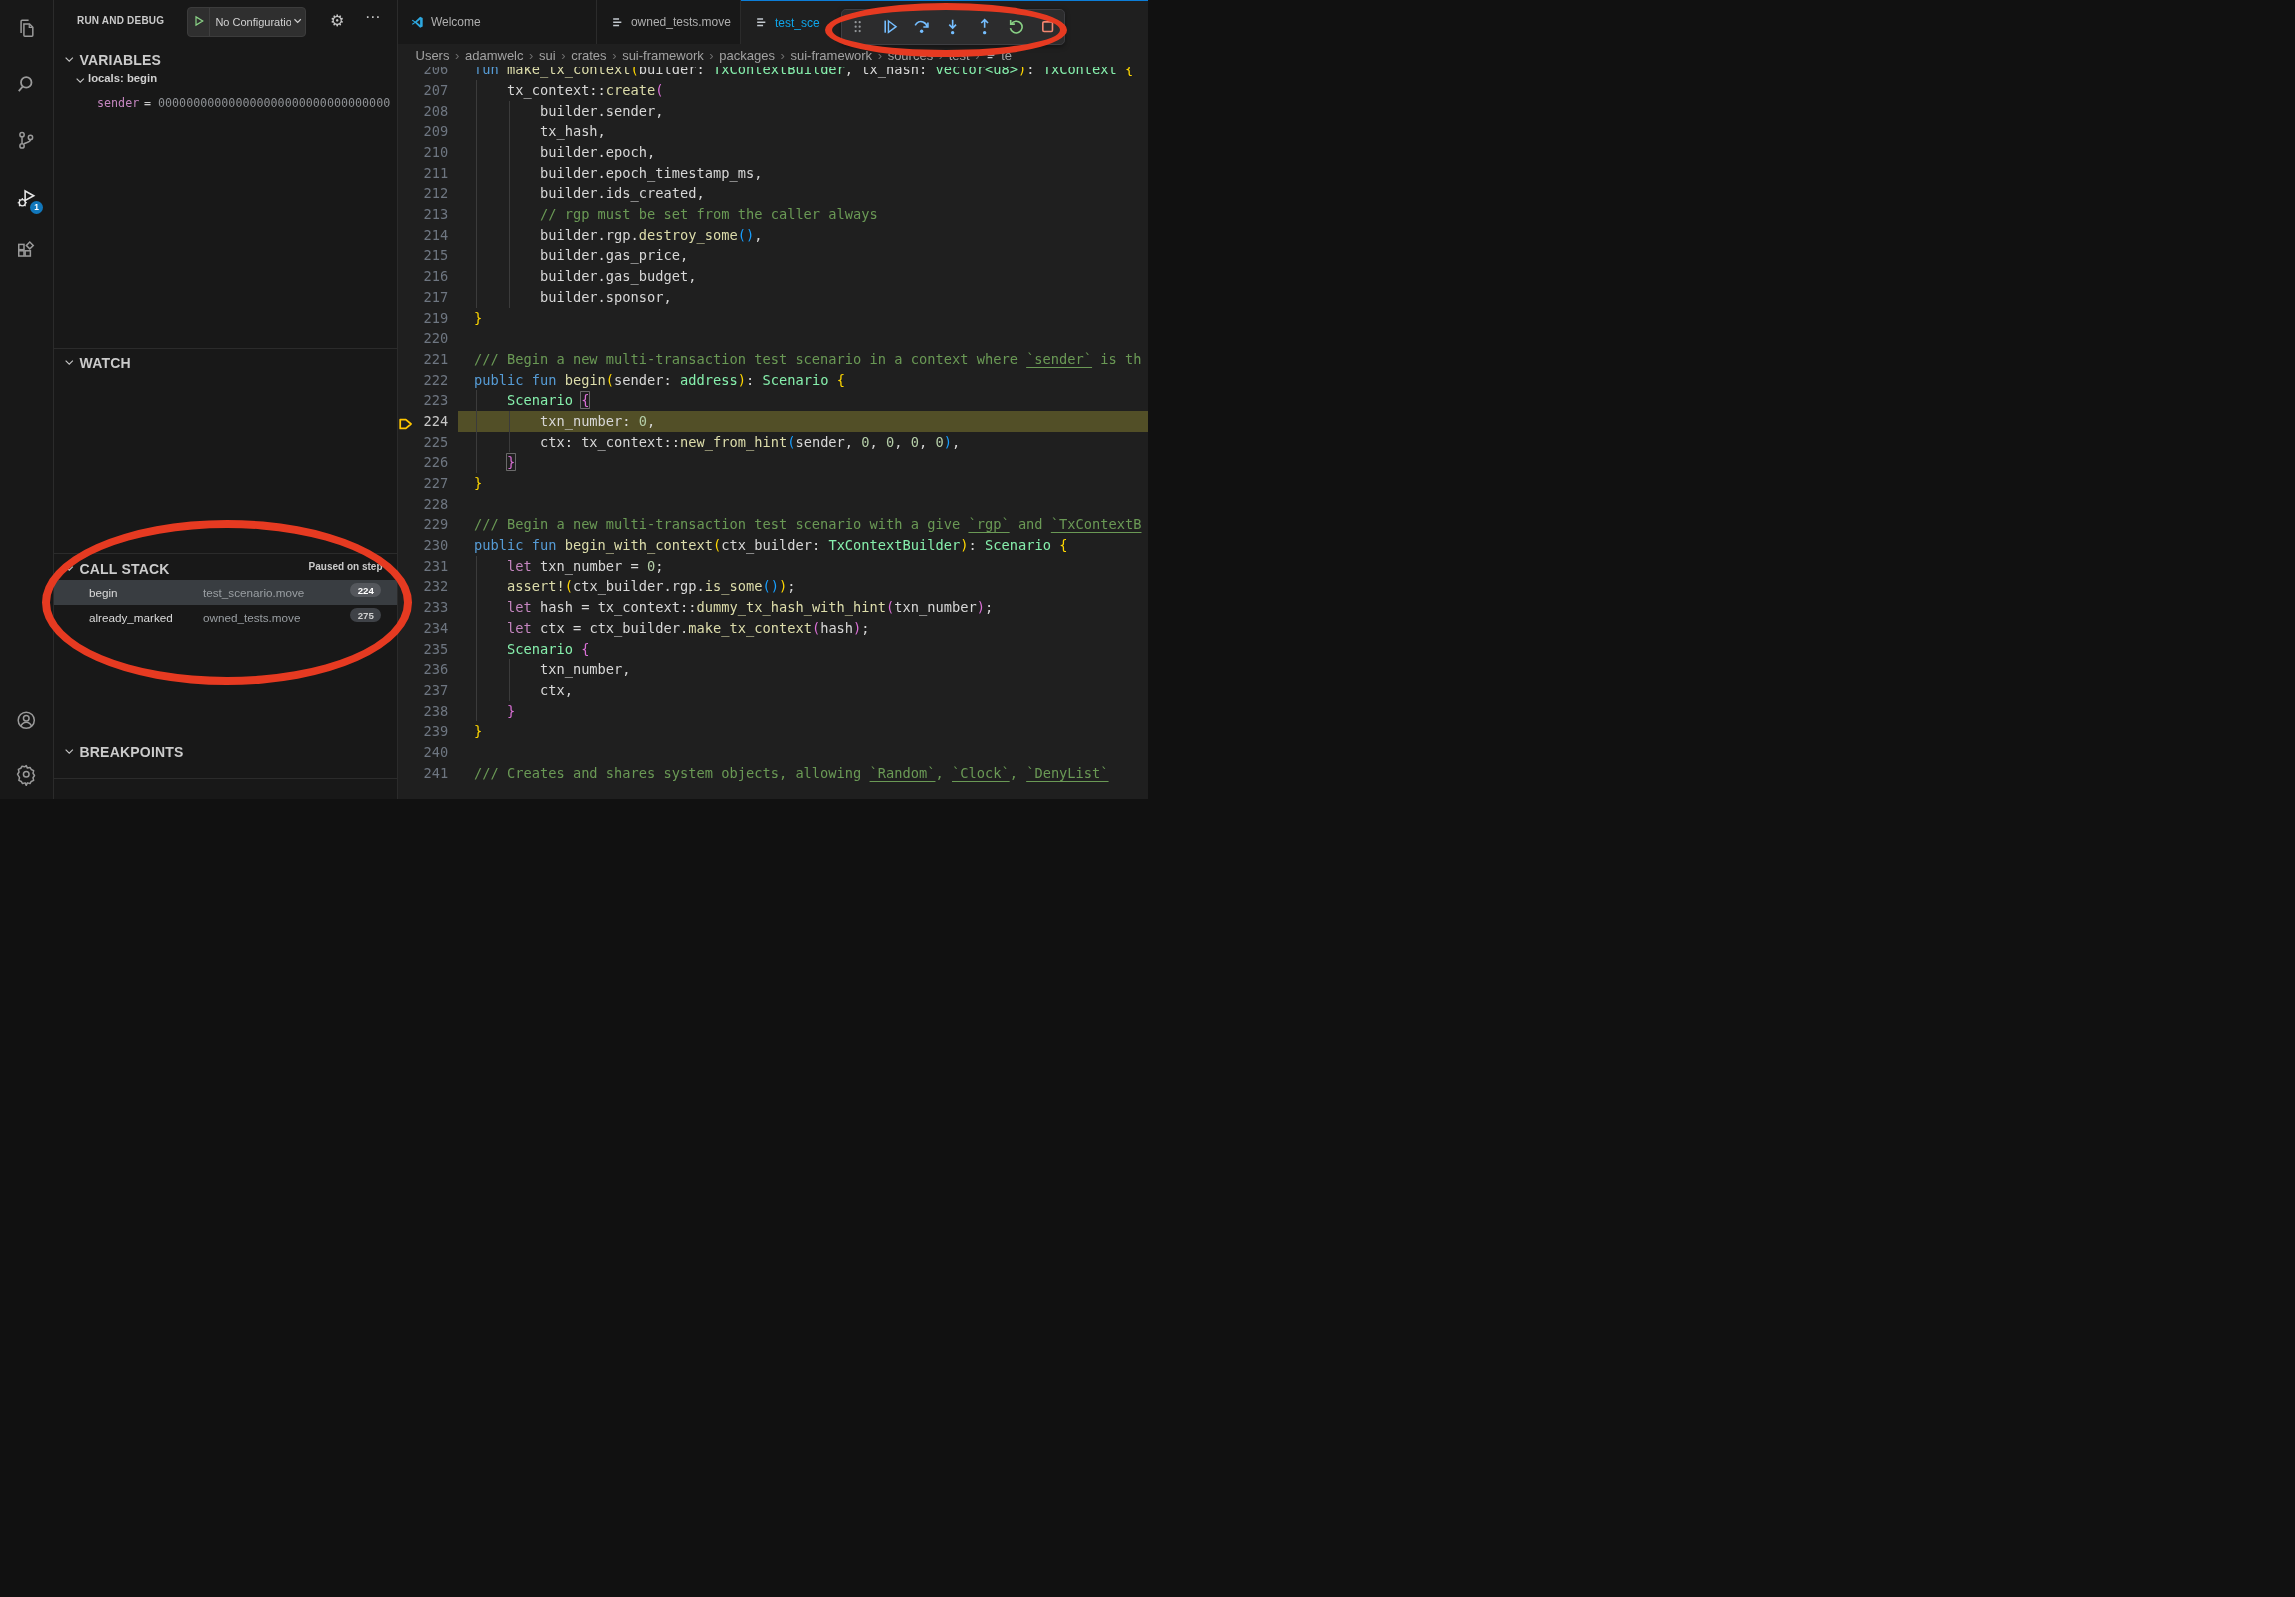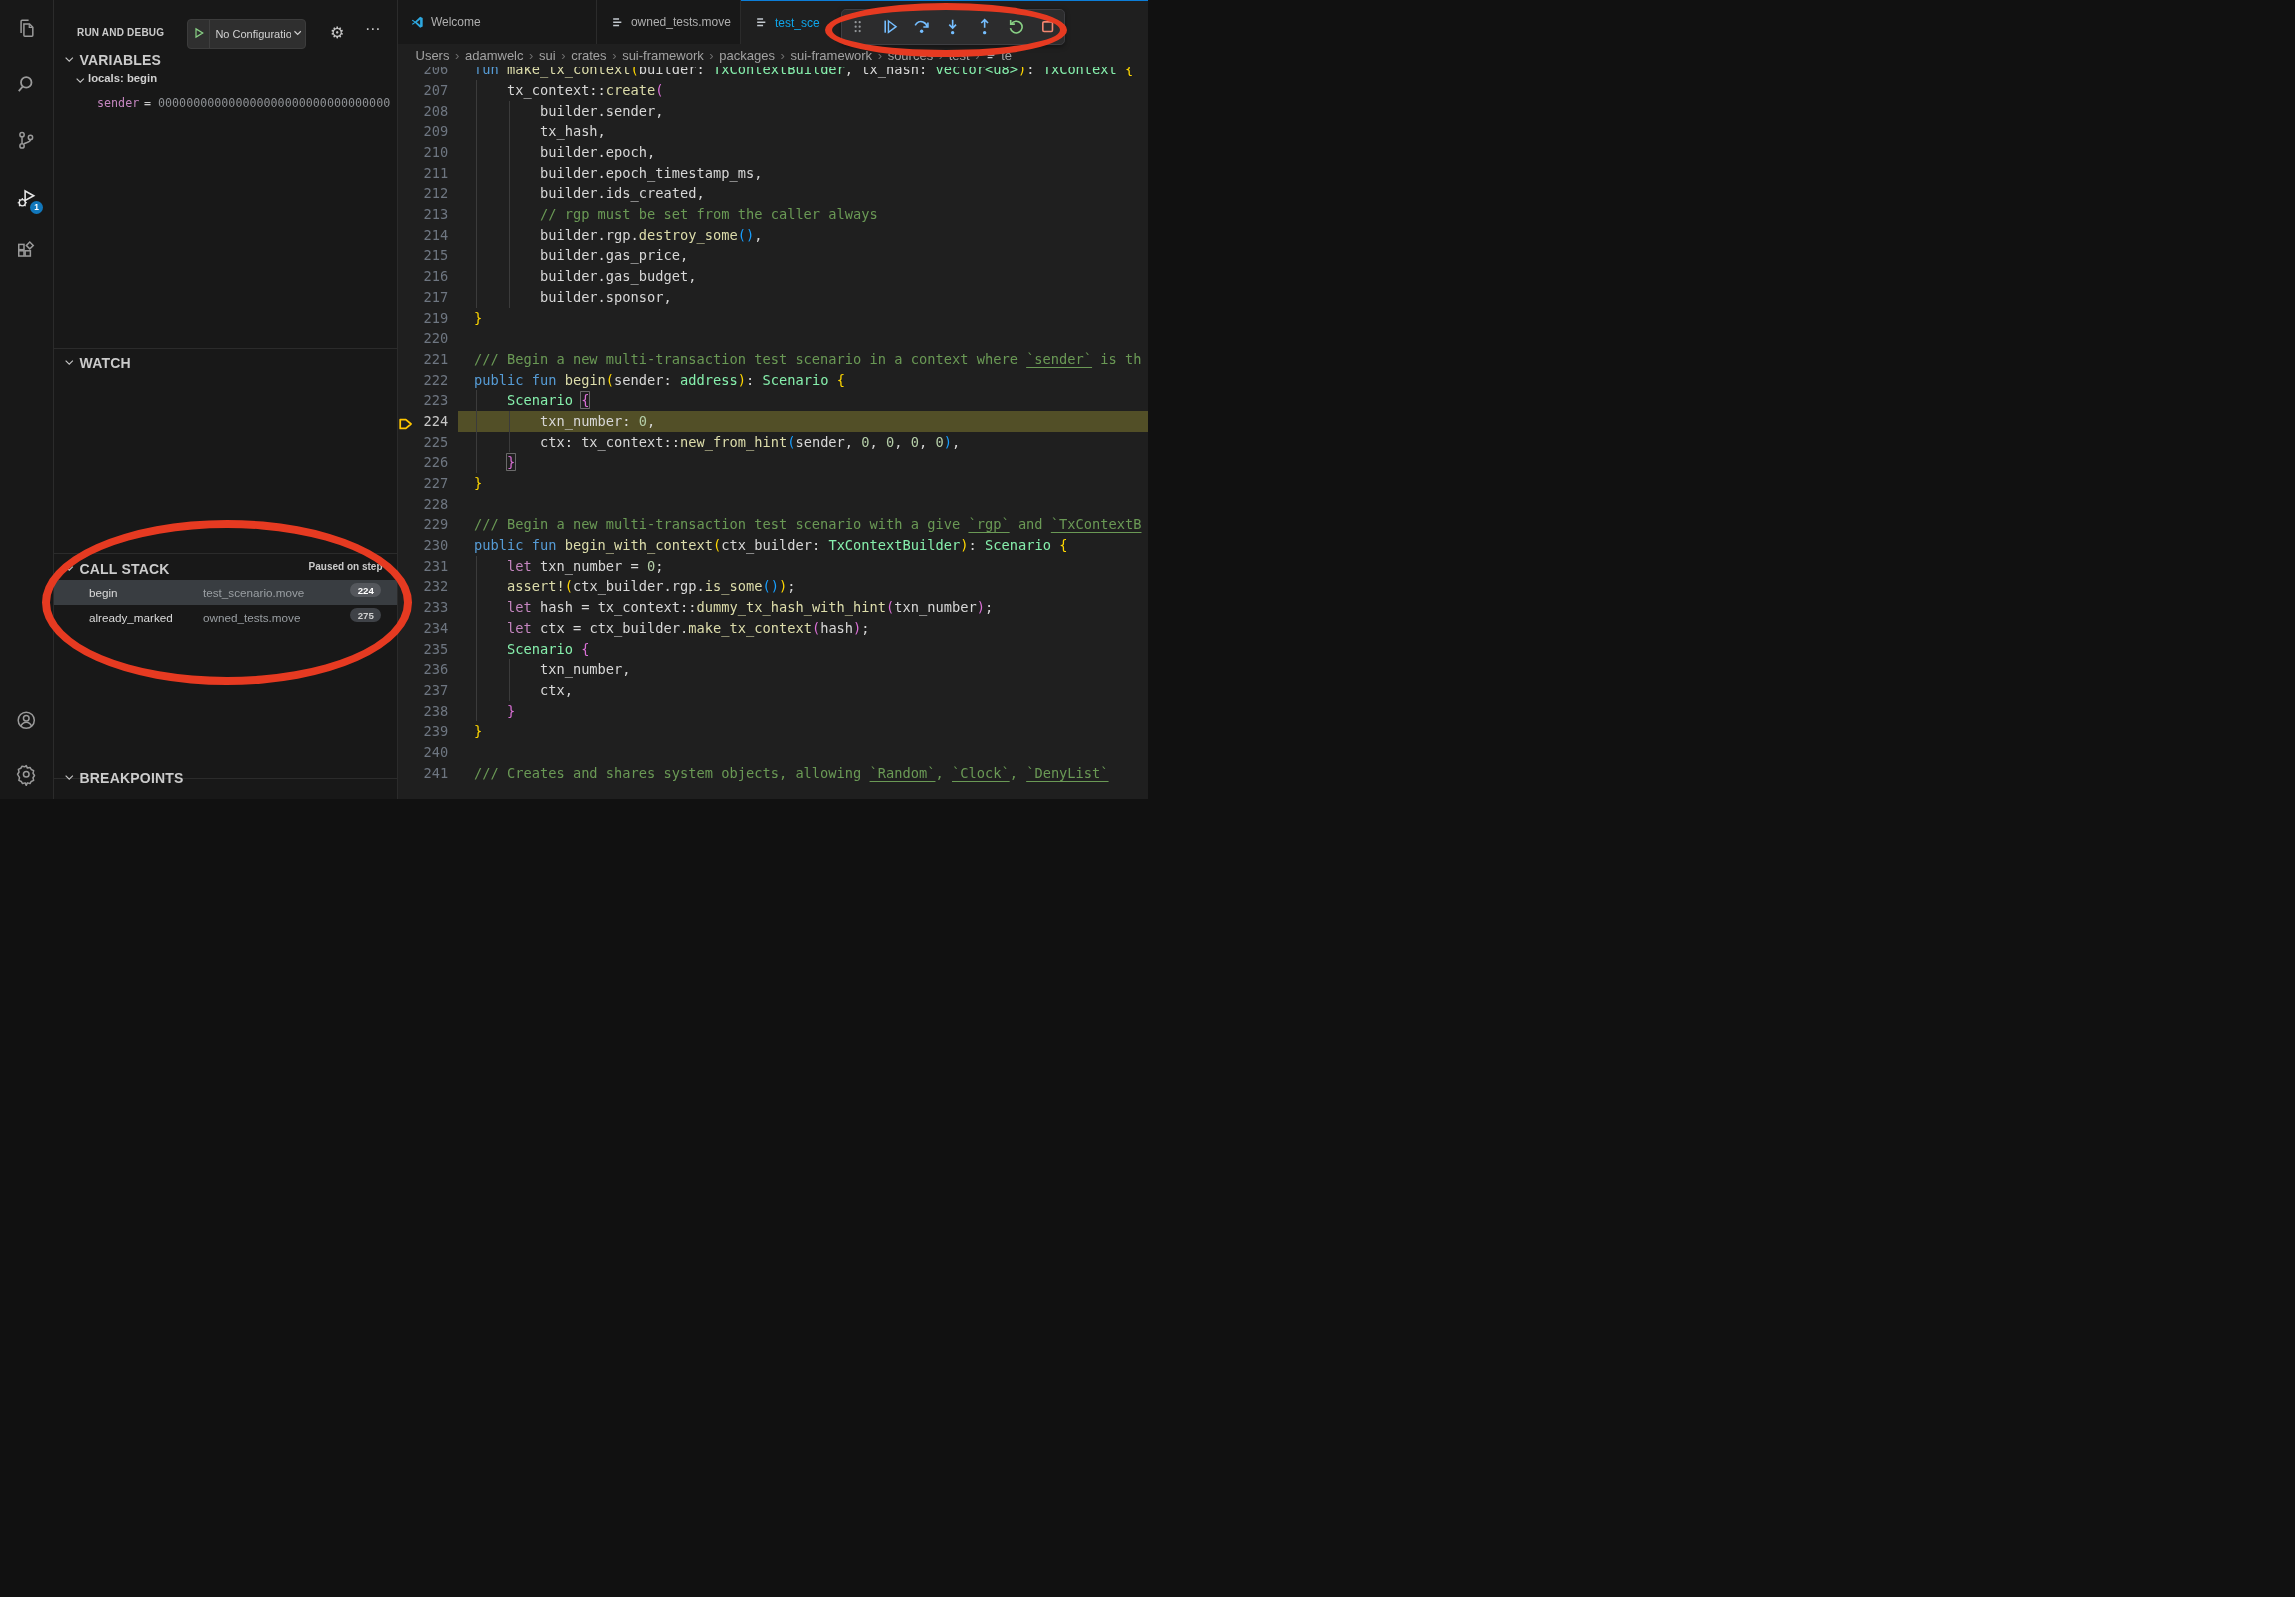--- a/index.html
+++ b/index.html
@@ -5,21 +5,21 @@
   html,body{margin:0;padding:0;background:#111;overflow:hidden}
   #app{position:relative;width:1148px;height:799px;background:#1f1f1f;font-family:"Liberation Sans",sans-serif;overflow:hidden}
   
   .activitybar{position:absolute;left:0;top:0;width:53px;height:100%;background:#181818;border-right:0.8px solid #2b2b2b;z-index:5}
   .act-icon{position:absolute;left:15.3px;width:22.5px;height:22.5px;color:#9a9a9a;cursor:pointer}
   .act-icon svg{width:22.5px;height:22.5px;display:block}
   .act-icon.active{color:#e7e7e7}
   .act-badge{position:absolute;right:-5.6px;bottom:-4.8px;min-width:13.7px;height:13.7px;border-radius:7.2px;background:#1177bb;color:#fff;font-size:8.4px;font-weight:bold;line-height:13.7px;text-align:center}
   
   .sidebar{position:absolute;left:53px;top:0;width:344px;height:100%;background:#181818;border-right:0.8px solid #2b2b2b;z-index:4;color:#cccccc}
-  .sb-header{position:absolute;left:0;top:12px;width:100%;height:40px}
+  .sb-header{position:absolute;left:0;top:0;width:100%;height:40px}
   .sb-title{position:absolute;left:24px;top:14.5px;font-size:10px;font-weight:bold;letter-spacing:0.2px;color:#cbcbcb;white-space:nowrap}
   .cfg-btn{position:absolute;left:134px;top:7.2px;width:117px;height:28px;background:#2f2f2f;border:0.8px solid #3c3c3c;border-radius:4px;display:flex;align-items:center;cursor:pointer}
   .cfg-play{width:21px;text-align:center;flex:none}
   .cfg-sep{width:0.8px;height:28px;background:#3f3f3f;flex:none}
   .cfg-label{margin-left:5.6px;width:76px;overflow:hidden;white-space:nowrap;font-size:11px;color:#d2d2d2;flex:none}
   .cfg-chev{flex:none;margin-left:0.8px;color:#d2d2d2}
   .hdr-gear{position:absolute;left:277px;top:10.5px;font-family:"DejaVu Sans",sans-serif;font-size:16px;color:#c5c5c5;cursor:pointer}
   .hdr-more{position:absolute;left:312px;top:8px;font-family:"DejaVu Sans",sans-serif;font-size:15.3px;color:#c5c5c5;cursor:pointer}
   .section-head{position:absolute;left:0;width:100%;height:23px;cursor:pointer}
   .chev{position:absolute;left:10.5px;top:6.4px;width:10.5px;height:10.5px;color:#c5c5c5}
@@ -199,21 +199,21 @@
           <span class="cs-badge b0">224</span>
         </div>
         <div class="cs-row" style="top: 605px;">
           <span class="cs-fn">already_marked</span>
           <span class="cs-file">owned_tests.move</span>
           <span class="cs-badge b1">275</span>
         </div>
       </div>
 
     <div class="divider" style="top:778px"></div>
-    <div class="section-head" style="top:764px">
+    <div class="section-head" style="top:738px">
       <span class="chev"><svg viewBox="0 0 16 16">
             <path d="M2.5 5.5L8 11l5.5-5.5" fill="none" stroke="currentColor" stroke-width="1.7"></path>
           </svg></span>
       <span class="sec-label">BREAKPOINTS</span>
     </div>
   </div>
 
   <div class="tabbar" id="tabbar">
       <div class="tab w-welcome">
         <span class="t-icon">

